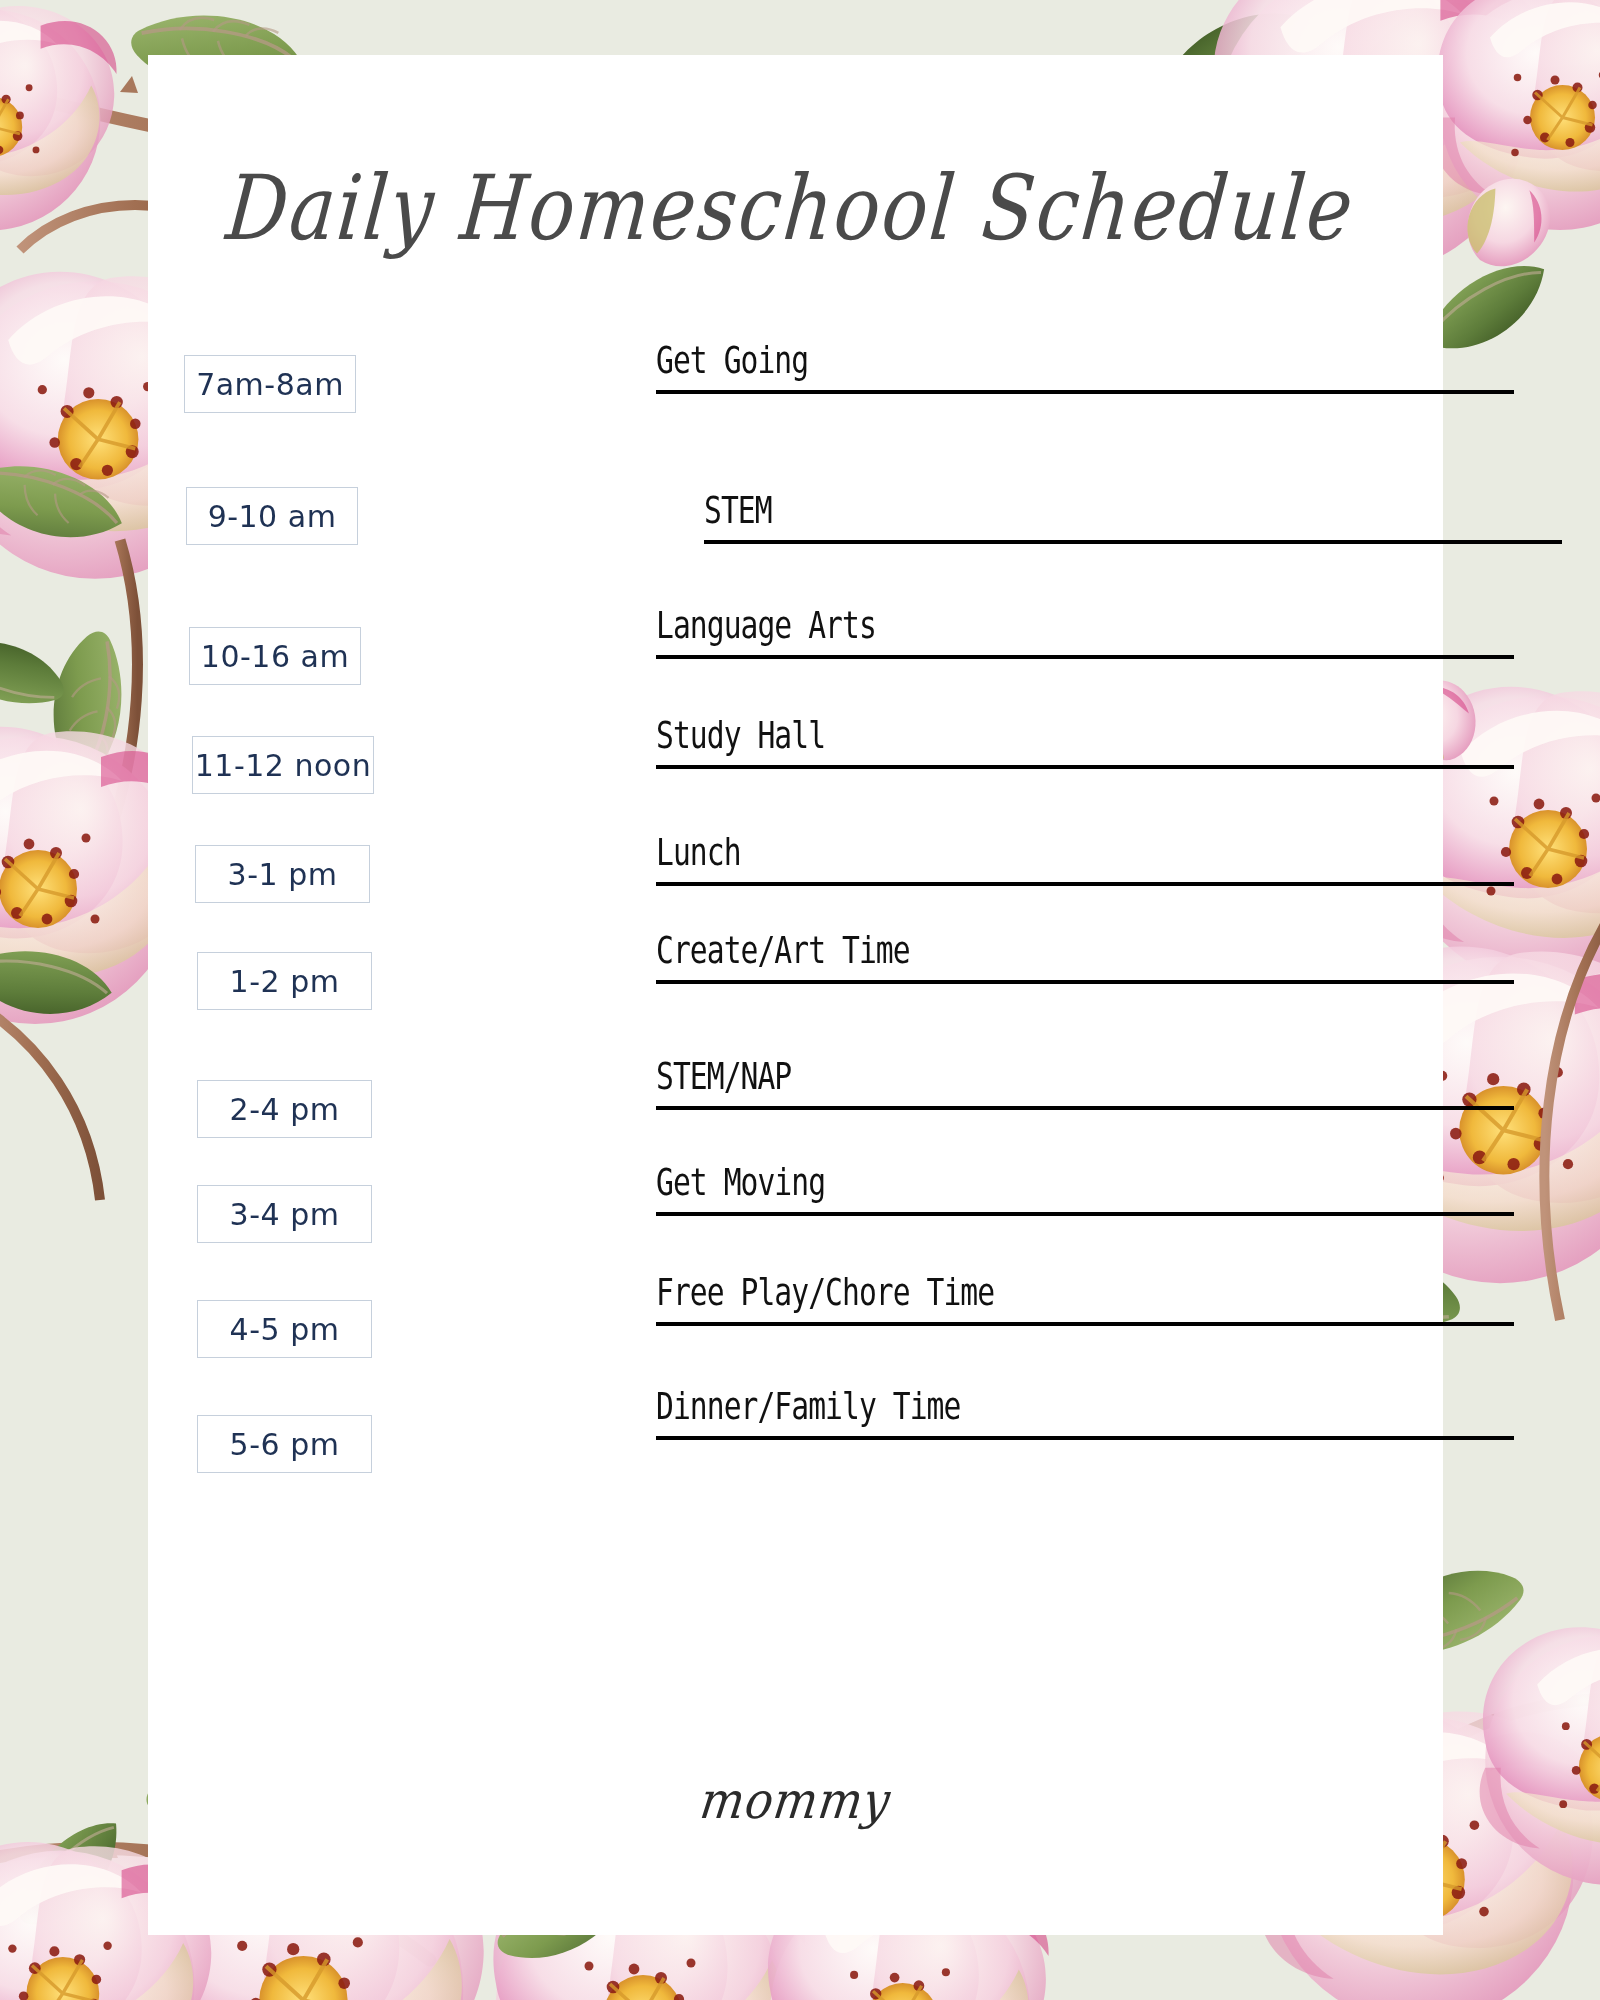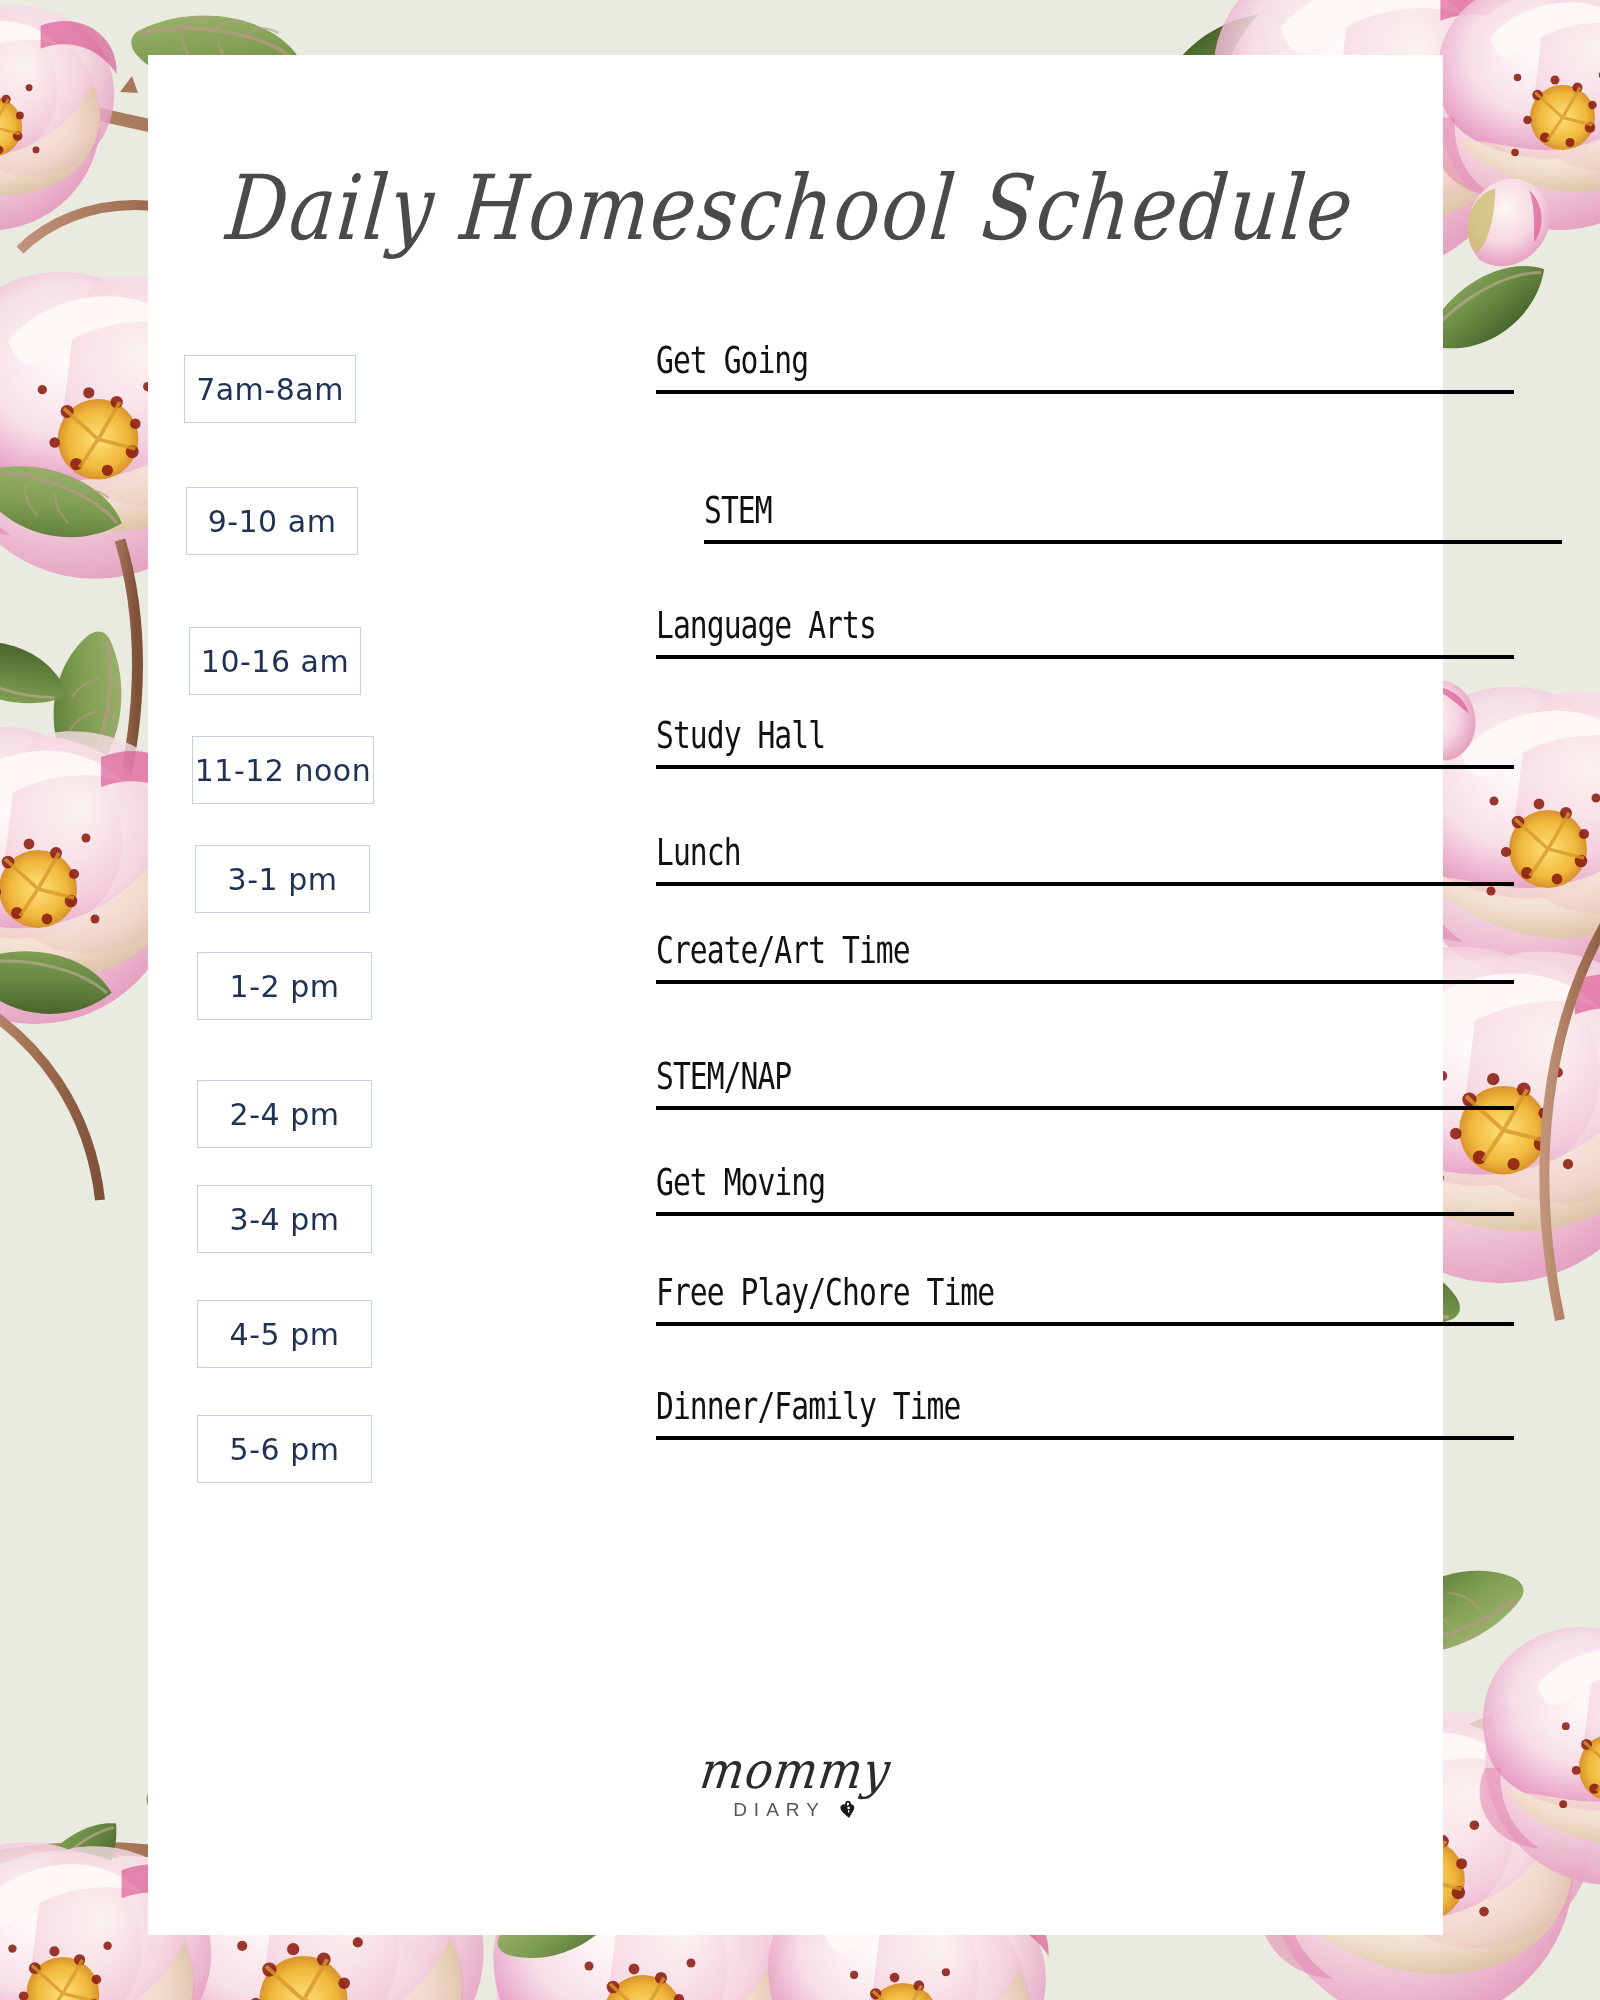--- a/index.html
+++ b/index.html
@@ -72,21 +72,21 @@
     position: absolute;
     border: 1.5px solid #c6d0dc;
     background: #ffffff;
     color: #1f3254;
     font-family: "DejaVu Sans", sans-serif;
     font-size: 30px;
     letter-spacing: 0.5px;
     display: flex;
     align-items: center;
     justify-content: center;
-    height: 68px;
+    height: 58px;
     white-space: nowrap;
   }
 
   .activity-wrap {
     position: absolute;
     left: 508px;
     width: 858px;
   }
 
   .activity-label {
@@ -405,26 +405,15 @@
       <div class="activity-wrap" style="top:1082px;">
         <div class="activity-label">Dinner/Family Time</div>
         <div class="activity-rule"></div>
       </div>
     </div>
 
   </div>
 
   <div id="footer-logo">
     <div id="logo-script">mommy</div>
-    <div id="logo-sub-wrap">
-      <span id="logo-sub">DIARY</span>
-      <span id="logo-heart-lock">
-        <svg width="20" height="22" viewBox="0 0 20 22" aria-hidden="true">
-          <path d="M7.2,6.5 a2.8,2.8 0 0 1 5.6,0 v2.2 h-1.8 v-2.2 a1,1 0 0 0 -2,0 v2.2 h-1.8 z" fill="#1a1a1a"></path>
-          <path d="M10,21 C4,16.4 1.2,13.4 1.2,10.6 C1.2,8.6 2.8,7.2 4.8,7.2 C6.2,7.2 7.4,7.9 8.2,9 C8.9,7.9 10.1,7.2 11.5,7.2 C13.5,7.2 15.1,8.6 15.1,10.6 C15.1,13.4 12.3,16.4 10,21 Z" transform="translate(1.2,0)" fill="#1a1a1a"></path>
-          <path d="M10.6,12.2 a1.3,1.3 0 1 1 0.01,0 z" fill="#ffffff"></path>
-          <rect x="10" y="13.1" width="1.3" height="2.6" fill="#ffffff"></rect>
-        </svg>
-      </span>
-    </div>
   </div>
 
 </div>
 
 </body></html>

